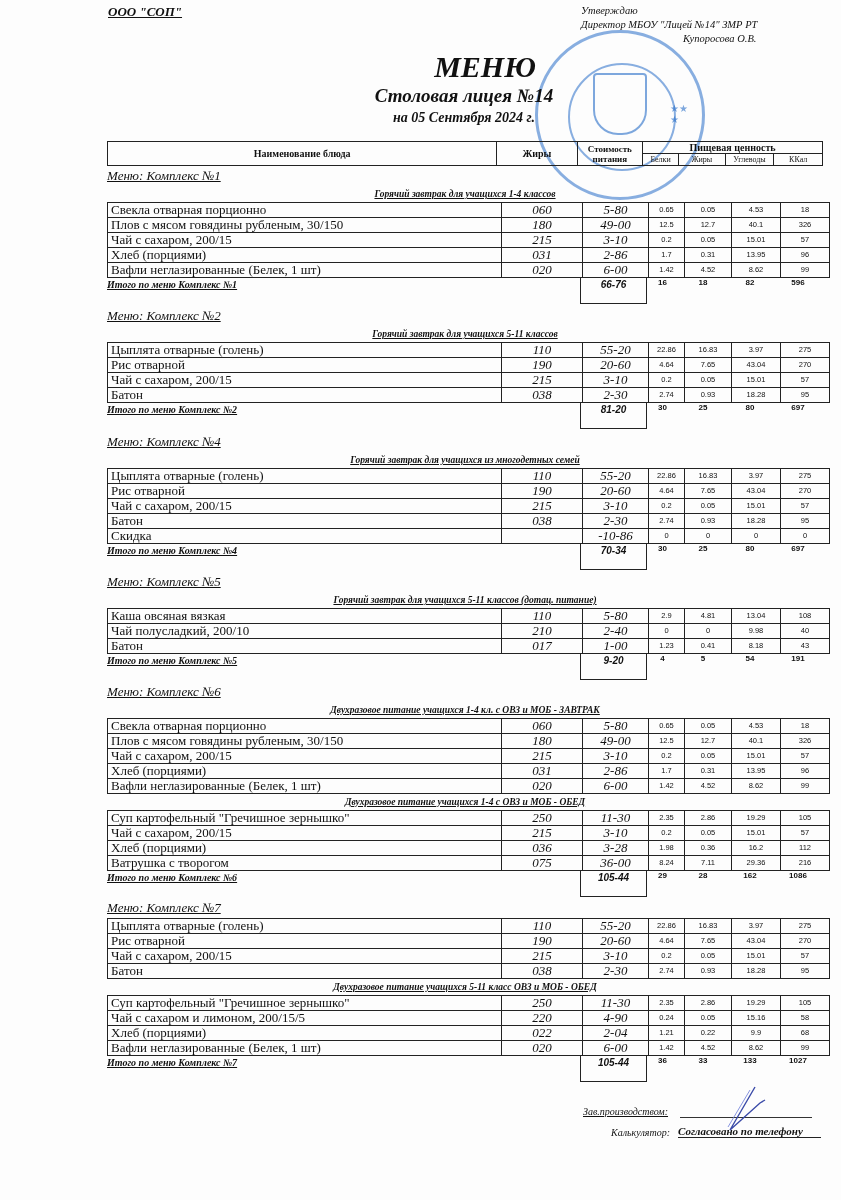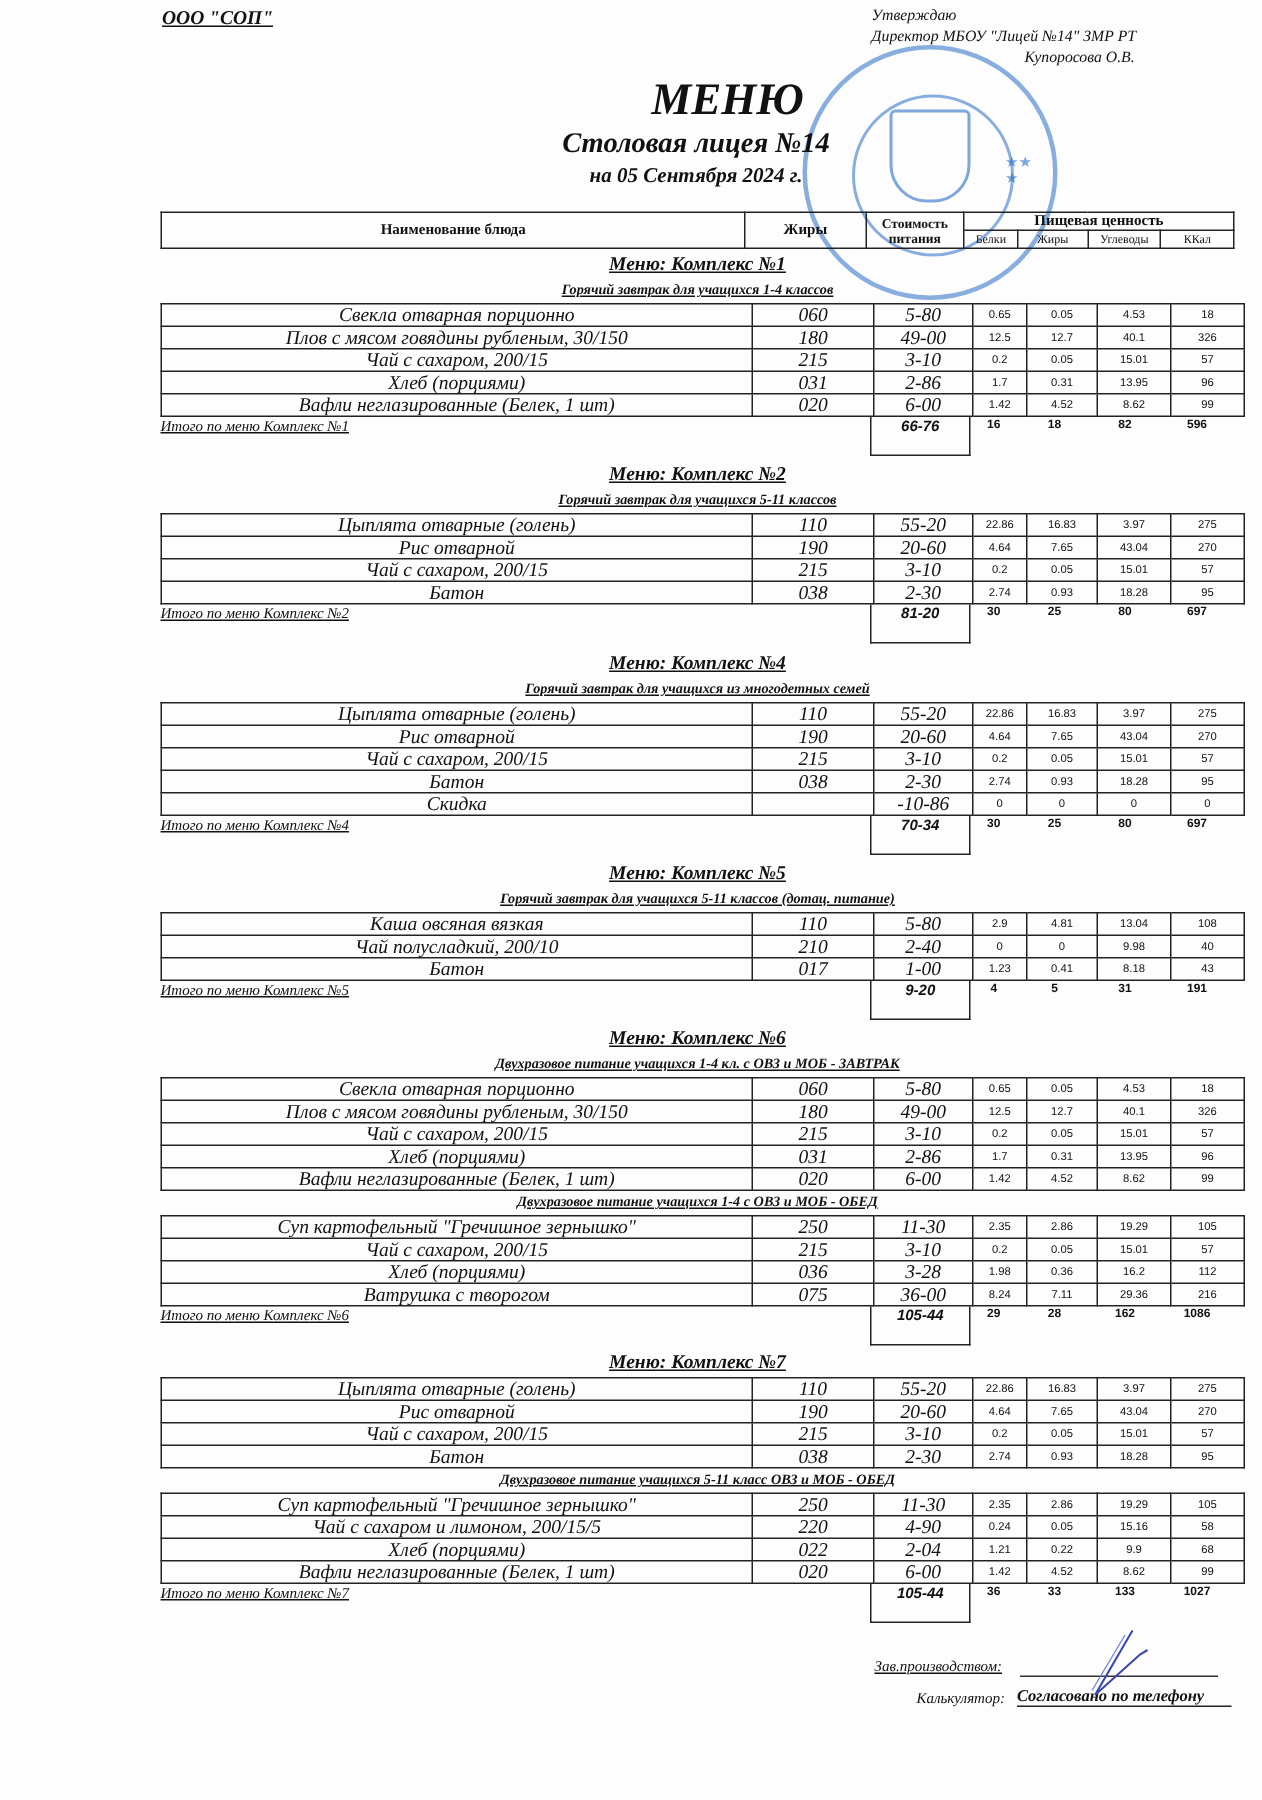--- a/index.html
+++ b/index.html
@@ -19,30 +19,30 @@
   .stamp .shield { position: absolute; left: 55px; top: 40px; width: 50px; height: 58px;
            border: 2px solid rgba(40,110,200,0.6); border-radius: 4px 4px 25px 25px; }
   .stamp .stars { position: absolute; right: 14px; top: 70px; color: rgba(40,110,200,0.6); font-size: 10px; font-family: "DejaVu Sans", sans-serif; }
 
   table.hdr { position: absolute; left: 107px; top: 141px; width: 716px; border-collapse: collapse; font-family: "Liberation Serif", serif; }
   table.hdr td { border: 1px solid #222; font-size: 10px; font-weight: bold; text-align: center; padding: 0; }
   table.hdr .sub td { font-size: 8px; font-weight: normal; height: 11px; }
   table.hdr .name { height: 22px; }
 
   .sec { position: absolute; left: 107px; width: 716px; }
-  .menu-h { text-align: center; font-size: 13px; font-weight: bold; font-style: italic; text-decoration: underline; height: 20px; line-height: 20px; }
+  .menu-h { font-size: 13px; font-weight: normal; font-style: italic; text-decoration: underline; height: 20px; line-height: 20px; }
   .grp-h { text-align: center; font-size: 9.5px; font-weight: bold; font-style: italic; text-decoration: underline; height: 16px; line-height: 16px; }
   table.items { width: 716px; border-collapse: collapse; table-layout: fixed; }
   table.items td { border: 1px solid #222; padding: 0 3px; height: 14px; line-height: 14px; white-space: nowrap; overflow: hidden; }
-  td.c-name { font-size: 13px; font-style: italic; text-align: center; width: 387px; }
+  td.c-name { font-size: 13px; text-align: left; width: 387px; }
   td.c-out { font-size: 13px; font-style: italic; text-align: center; width: 74px; }
   td.c-cost { font-size: 13px; font-style: italic; text-align: center; width: 59px; }
   td.c-n { font-family: "Liberation Sans", sans-serif; font-size: 7.5px; text-align: center; }
   .total { position: relative; height: 22px; }
-  .total .lbl { position: absolute; left: 0; top: 1px; font-size: 10px; font-weight: normal; font-style: italic; text-decoration: underline; }
+  .total .lbl { position: absolute; left: 0; top: 1px; font-size: 10px; font-weight: bold; font-style: italic; text-decoration: underline; }
   .total .box { position: absolute; left: 473px; top: 0; width: 65px; height: 25px; border: 1px solid #222; border-top: none;
                 font-family: "Liberation Sans", sans-serif; font-weight: bold; font-style: italic; font-size: 10px; text-align: center; line-height: 14px; }
   .total .nv { position: absolute; top: 0; font-family: "Liberation Sans", sans-serif; font-weight: bold; font-size: 8px; text-align: center; }
 
   .sign1 { left: 583px; top: 1106px; font-size: 10px; font-style: italic; text-decoration: underline; }
   .sign1-line { left: 680px; top: 1117px; width: 132px; border-bottom: 1px solid #333; }
   .sign2 { left: 611px; top: 1127px; font-size: 10px; font-style: italic; }
   .sign2-val { left: 678px; top: 1125px; width: 143px; font-size: 11px; font-weight: bold; font-style: italic; border-bottom: 1.5px solid #222; }
   .sig { left: 700px; top: 1085px; }
 </style>
@@ -291,21 +291,21 @@
           <td class="c-n" style="width:42px">8.18</td>
           <td class="c-n" style="width:42px">43</td>
         </tr>
         </tbody>
       </table>
       <div class="total">
       <span class="lbl">Итого по меню Комплекс №5</span>
       <span class="box">9-20</span>
       <span class="nv" style="left:538px;width:35px">4</span>
       <span class="nv" style="left:573px;width:46px">5</span>
-      <span class="nv" style="left:619px;width:48px">31</span>
+      <span class="nv" style="left:619px;width:48px">54</span>
       <span class="nv" style="left:667px;width:48px">191</span>
     </div>
     </div>
     <div class="sec" style="top: 682px;">
       <div class="menu-h">Меню: Комплекс №6</div>
       <div class="grp-h">Двухразовое питание учащихся 1-4 кл. с ОВЗ и МОБ - ЗАВТРАК</div>
       <table class="items">
         <tbody>
           <tr>
           <td class="c-name">Свекла отварная порционно</td>

